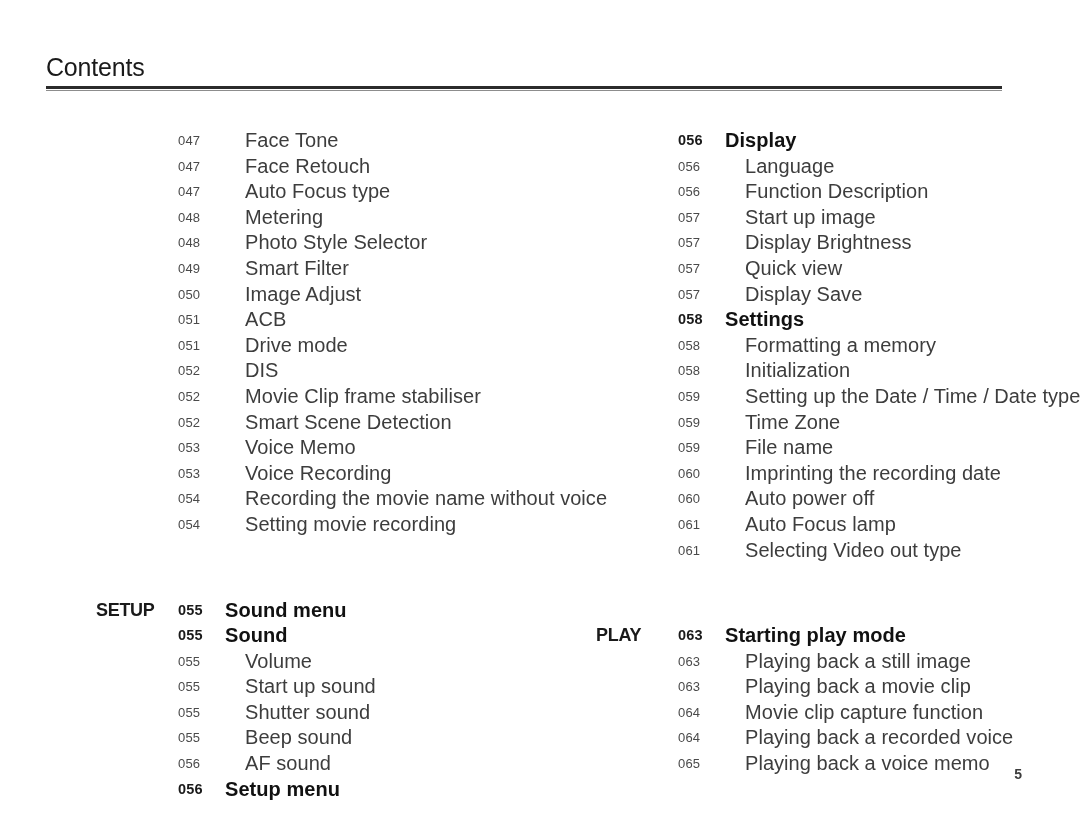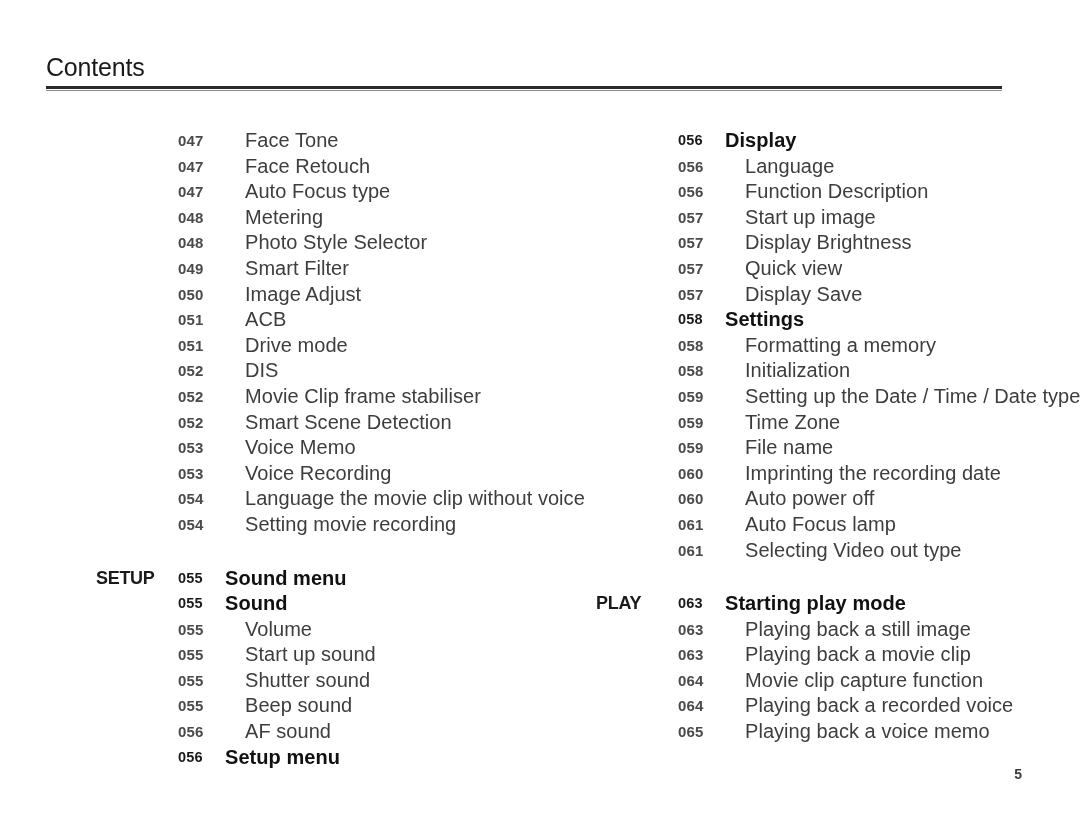--- a/index.html
+++ b/index.html
@@ -77,24 +77,23 @@
     font-weight: bold;
     color: #1a1a1a;
     letter-spacing: -0.3px;
   }
 
   .num {
     position: absolute;
     left: 82px;
     top: 0;
     width: 42px;
-    font-size: 15px;
+    font-size: 13px;
     color: #4a4a4a;
     letter-spacing: 0.2px;
-    font-weight: bold;
   }
 
   .label {
     position: absolute;
     left: 149px;
     top: 0;
     font-size: 20px;
     color: #3d3d3d;
     letter-spacing: 0.05px;
   }
@@ -107,21 +106,21 @@
   }
   .toc-row.bold .label {
     left: 129px;
     font-weight: bold;
     color: #111111;
     letter-spacing: 0.05px;
     text-align: right;
   }
 
   
-  .toc-row.gap-before { margin-top: 28px; }
+  .toc-row.gap-before { margin-top: 60px; }
 
   
   .page-number {
     position: absolute;
     right: 58px;
     bottom: 33px;
     font-size: 14px;
     font-weight: bold;
     color: #3d3d3d;
   }
@@ -189,21 +188,21 @@
       <div class="toc-row">
         <span class="num">053</span>
         <span class="label">Voice Memo</span>
       </div>
       <div class="toc-row">
         <span class="num">053</span>
         <span class="label">Voice Recording</span>
       </div>
       <div class="toc-row">
         <span class="num">054</span>
-        <span class="label">Language the movie clip without voice</span>
+        <span class="label">Recording the movie name without voice</span>
       </div>
       <div class="toc-row">
         <span class="num">054</span>
         <span class="label">Setting movie recording</span>
       </div>
       <div class="toc-row bold gap-before">
         <span class="sec-label">SETUP</span>
         <span class="num">055</span>
         <span class="label">Sound menu</span>
       </div>

